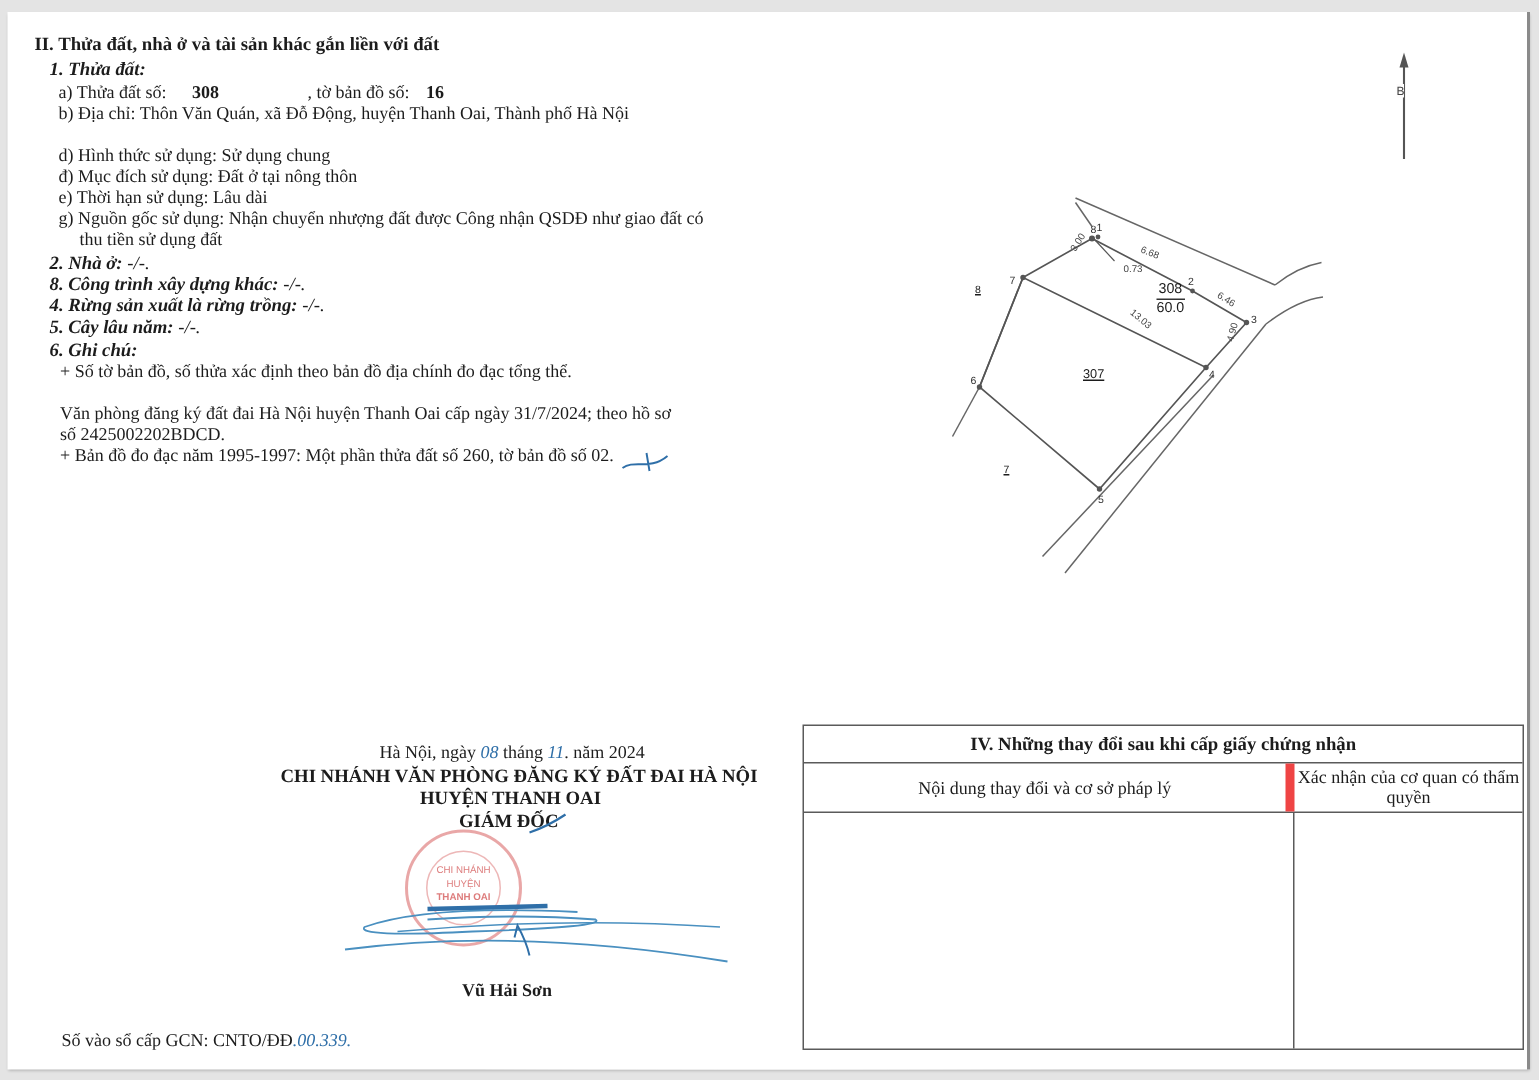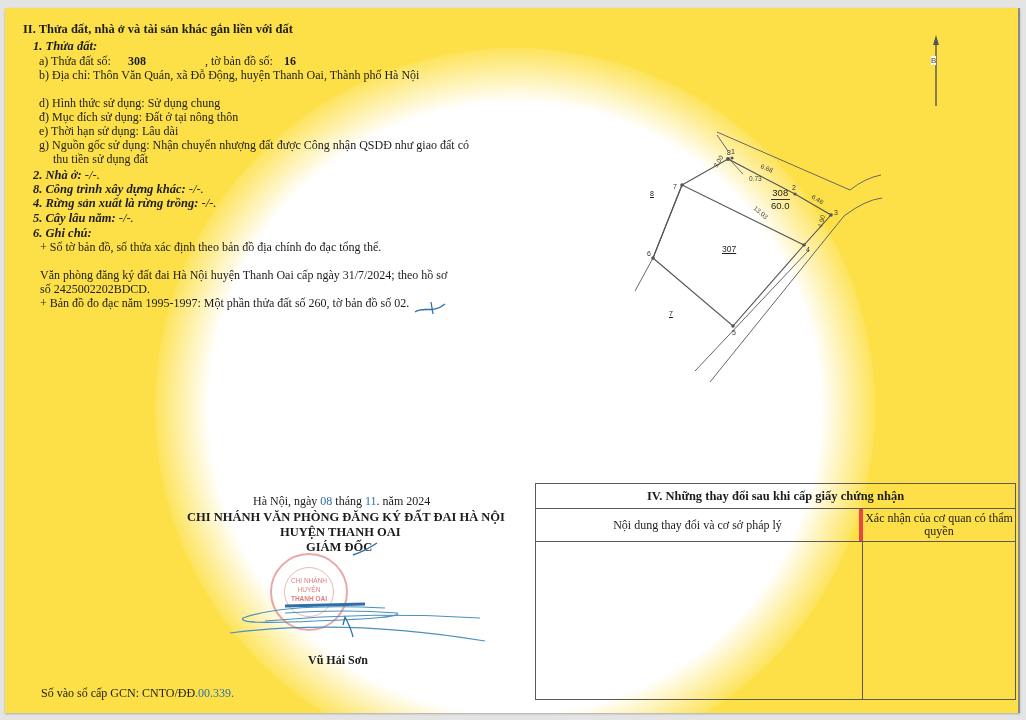--- a/index.html
+++ b/index.html
@@ -7,21 +7,21 @@
     body {
       background: #e4e4e4;
       font-family: "Liberation Serif", "DejaVu Serif", serif;
       color: #1c1c1c;
       position: relative;
     }
     .paper {
       position: absolute;
       left: 5px; top: 8px;
       width: 1015px; height: 705px;
-      background: #fde047;
+      background: #ffffff;
       border-right: 2px solid #8a8a8a;
       box-shadow: 0 1px 2px rgba(0,0,0,0.25);
       overflow: hidden;
     }
     .watermark {
       position: absolute;
       left: 150px; top: 40px;
       width: 720px; height: 720px;
       border-radius: 50%;
       background: radial-gradient(circle, #ffffff 0%, #ffffff 60%, rgba(255,255,255,0) 72%);
@@ -51,21 +51,21 @@
       line-height: 25px;
     }
     .tbl-cols {
       display: flex;
       height: 33px;
       border-bottom: 1px solid #5a5a5a;
       font-size: 12px;
     }
     .col-a {
       width: 327px;
-      border-right: 4px solid #ef4444;
+      border-right: 6px solid #ef4444;
       display: flex; align-items: center; justify-content: center;
     }
     .col-b {
       flex: 1;
       display: flex; align-items: center; justify-content: center;
       text-align: center; line-height: 13px;
       white-space: normal;
     }
     .tbl-body { display: flex; height: 157px; }
     .tbl-body .cell-a { width: 327px; border-right: 1px solid #5a5a5a; }
@@ -83,21 +83,21 @@
       width: 50px; height: 50px;
       border-radius: 50%;
       border: 1px solid rgba(215,95,95,0.45);
       font-family: "Liberation Sans", sans-serif;
       font-size: 6.5px;
       color: rgba(210,80,80,0.75);
       text-align: center;
       line-height: 9px;
       padding-top: 8px;
     }
-    .handwrite { color: #2f6fa8; }
+    .handwrite { color: #2f6fa8; font-style: italic; }
   </style>
 </head>
 <body>
 
 <div class="paper">
   <div class="watermark"></div>
 
   <div class="abs sec-title" style="left:18px; top:14px;">II. Thửa đất, nhà ở và tài sản khác gắn liền với đất</div>
   <div class="abs sub-title" style="left:28px; top:31px;">1. Thửa đất:</div>
 

